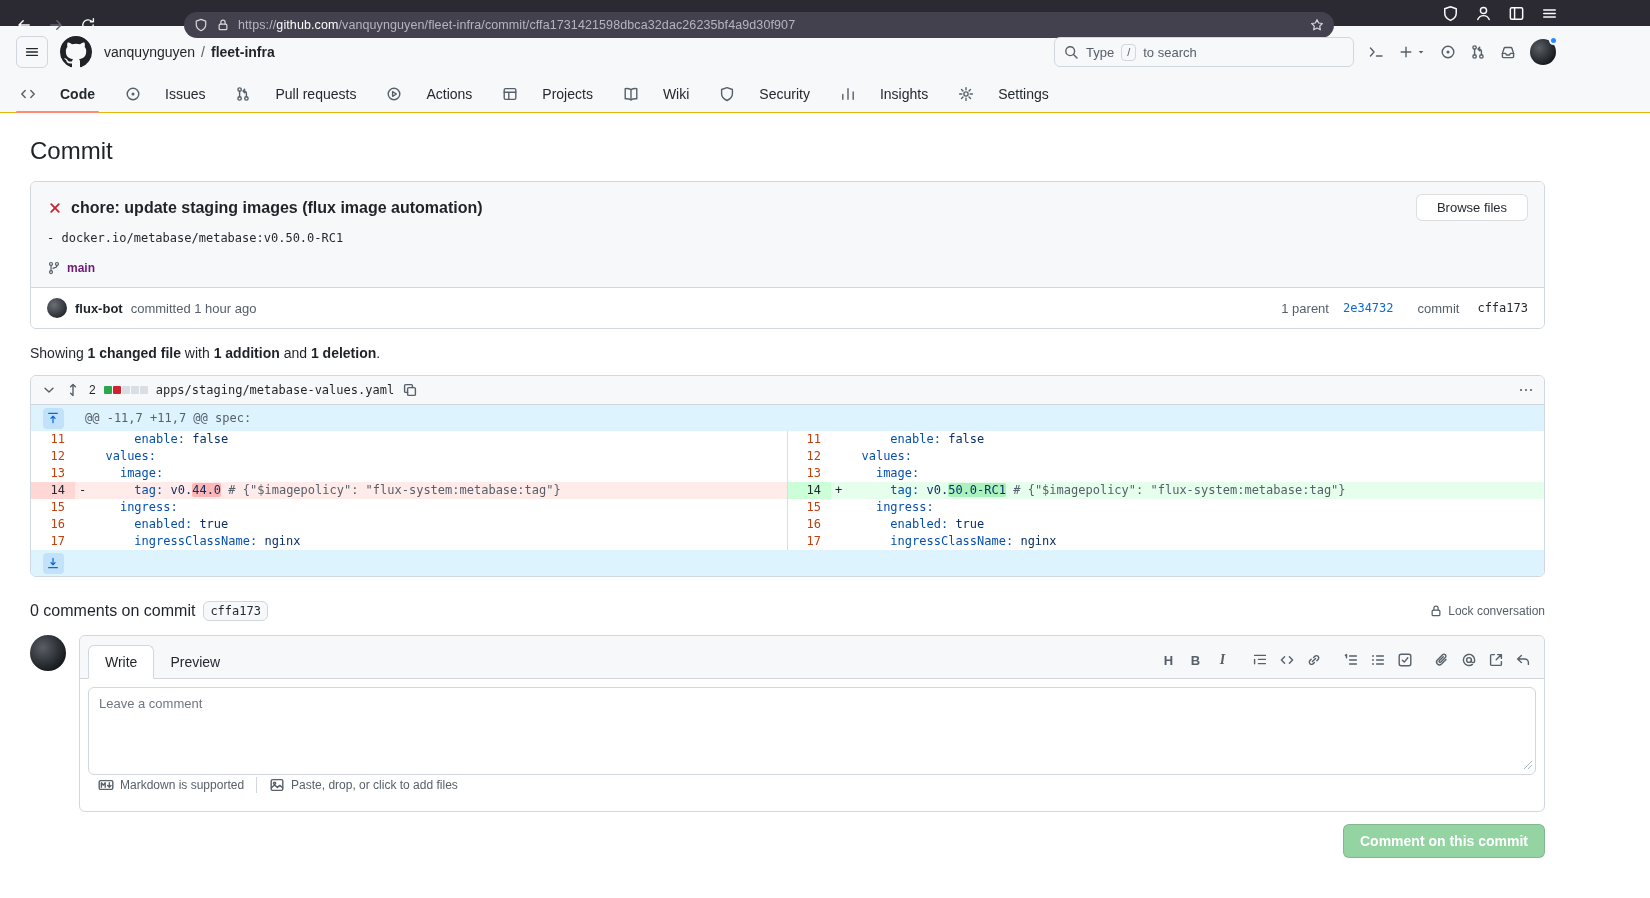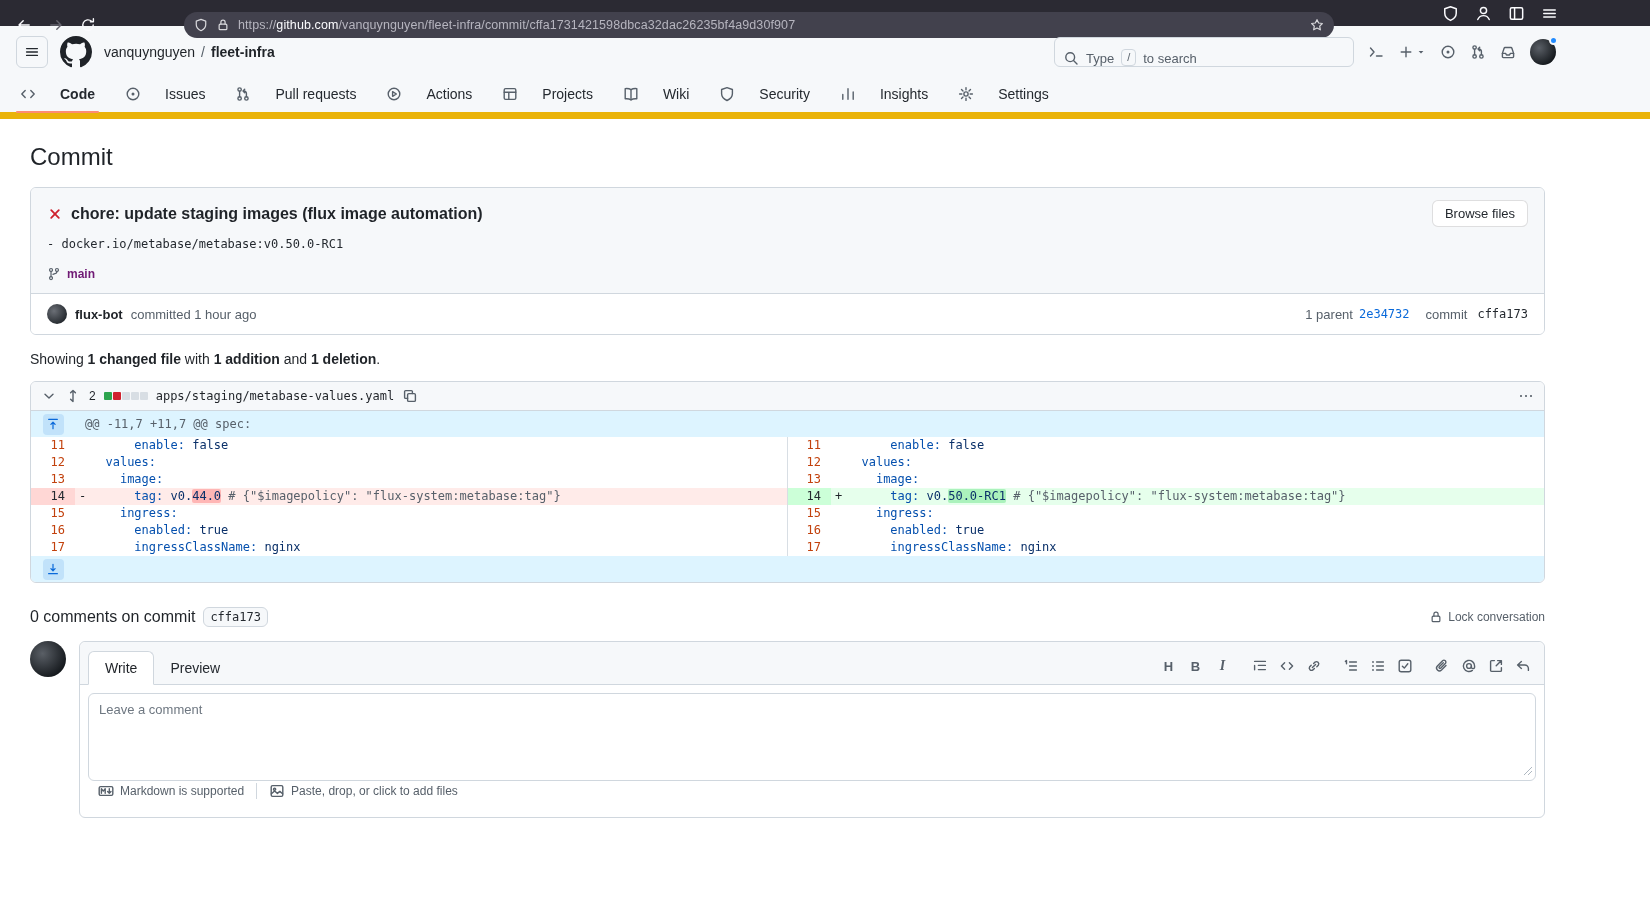--- a/index.html
+++ b/index.html
@@ -15,31 +15,31 @@
   .b-btn+.b-btn{margin-left:4px}
   .b-btn.disabled{color:#63626c}
   .urlbar{width:1150px;height:26px;margin-left:82px;background:#42414d;border-radius:13px;display:flex;align-items:center;padding:0 10px;gap:8px;color:#b6b5bf;font-size:12.5px}
   .urlbar .icon{width:14px;height:14px;color:#d7d7db}
   .u-text{flex:1;white-space:nowrap;overflow:hidden;letter-spacing:.1px}
   .u-domain{color:#fbfbfe}
   .browser-right{display:flex;gap:16px;margin-left:108px;color:#fbfbfe;align-items:center}
   .browser-right .icon{width:17px;height:17px;cursor:pointer}
 
   
-  .gh{background:#f6f8fa;border-bottom:7px solid #eab308}
+  .gh{background:#f6f8fa;border-bottom:1px solid #eab308}
   .gh-top{display:flex;align-items:center;padding:10px 94px 8px 16px;gap:12px}
   .hamburger{width:32px;height:32px;border:1px solid #d0d7de;border-radius:6px;background:#f6f8fa;display:flex;align-items:center;justify-content:center;color:#24292f;cursor:pointer}
   .gh-logo{width:32px;height:32px;color:#1f2328;cursor:pointer}
   .gh-logo svg{width:32px;height:32px}
   .crumb{font-size:14px;display:flex;align-items:center;gap:6px}
   .crumb a{color:#1f2328;text-decoration:none;cursor:pointer}
   .crumb .sep{color:#57606a}
   .crumb .repo{font-weight:600}
   .gh-right{margin-left:auto;display:flex;align-items:center;gap:14px;color:#57606a}
-  .searchbox{width:300px;height:30px;border:1px solid #d0d7de;border-radius:6px;display:flex;align-items:flex-end;padding:0 8px;gap:7px;color:#57606a;font-size:13px;background:#f6f8fa;cursor:text}
+  .searchbox{width:300px;height:30px;border:1px solid #d0d7de;border-radius:6px;display:flex;align-items:center;padding:0 8px;gap:7px;color:#57606a;font-size:13px;background:#f6f8fa;cursor:text}
   .keycap{border:1px solid #d0d7de;border-radius:4px;padding:0 5px;font-size:11px;line-height:15px;color:#57606a;background:#f6f8fa}
   .hbtn{cursor:pointer;color:#57606a}
   .plusbtn{display:flex;align-items:center;gap:2px}
   .plusbtn .caret{width:10px;height:10px}
   .h-avatar{width:26px;height:26px;border-radius:50%;background:radial-gradient(circle at 35% 35%,#5a5f66,#15191d 75%);position:relative;cursor:pointer}
   .h-avatar .dot{position:absolute;top:-3px;right:-2px;width:9px;height:9px;border-radius:50%;background:#218bff;border:2px solid #f6f8fa}
   .gh-nav{display:flex;padding:0 8px;gap:6px}
   .tab{display:flex;align-items:center;gap:24px;padding:0 12px;height:36px;font-size:14px;color:#24292f;position:relative;cursor:pointer;white-space:nowrap}
   .tab .icon{color:#57606a}
   .tab.active{font-weight:600}
@@ -48,29 +48,29 @@
   
   .container{margin:0 105px 0 30px;width:1515px}
   h1{font-size:24px;font-weight:400;margin:24px 0 16px;color:#1f2328}
 
   
   .cbox{border:1px solid #d0d7de;border-radius:6px;overflow:hidden}
   .cbox-top{background:#f6f8fa;padding:12px 16px 12px}
   .c-row1{display:flex;align-items:center;gap:8px}
   .x-icon{color:#cf222e;width:16px;height:16px}
   .c-title{font-size:16px;font-weight:600;flex:1}
-  .btn{font-size:13px;font-weight:500;padding:5px 12px;border:1px solid rgba(31,35,40,.15);border-radius:6px;background:#fff;color:#24292f;cursor:pointer;white-space:nowrap}
+  .btn{font-size:13px;font-weight:500;padding:5px 20px;border:1px solid rgba(31,35,40,.15);border-radius:6px;background:#fff;color:#24292f;cursor:pointer;white-space:nowrap}
   .c-desc{font-family:"DejaVu Sans Mono","Liberation Mono",monospace;font-size:12px;margin-top:10px;color:#24292f;white-space:pre-wrap}
   .c-branch{margin-top:16px;display:flex;gap:6px;align-items:center;font-size:12px;font-weight:600;color:#701a75}
   .c-branch .icon{width:14px;height:14px;color:#57606a}
   .cbox-meta{padding:10px 16px;display:flex;align-items:center;gap:8px;background:#fff;border-top:1px solid #d0d7de;font-size:13px}
   .mini-avatar{width:20px;height:20px;border-radius:50%;background:radial-gradient(circle at 35% 35%,#6b6f76,#24292e 75%)}
   .c-author{font-weight:700}
   .c-muted{color:#57606a}
-  .c-meta-right{margin-left:auto;display:flex;align-items:center;gap:6px;font-size:13px;color:#57606a}
+  .c-meta-right{margin-left:auto;display:flex;align-items:center;gap:14px;font-size:13px;color:#57606a}
   .sha-parent{font-family:"DejaVu Sans Mono","Liberation Mono",monospace;font-size:12px;color:#0969da;cursor:pointer}
   .sha-commit{font-family:"DejaVu Sans Mono","Liberation Mono",monospace;font-size:12px;color:#24292f;margin-left:4px}
 
   
   .diffbar{display:flex;align-items:center;margin:16px 0 14px}
   .showing{font-size:14px}
   .showing b{font-weight:600}
   .controls{margin-left:auto;display:flex;gap:8px}
   .seg{border:1px solid #d0d7de;border-radius:6px;background:#f6f8fa;display:flex;height:28px;align-items:stretch}
   .seg>div{padding:5px 12px;font-size:12px;color:#24292f;cursor:pointer;display:flex;align-items:center}
@@ -640,13 +640,16 @@
                   <path d="M2.4 10.8l3.2-2.8 2.8 2.4 2.4-2 2.8 2.4"></path>
                 </svg>
               </span>
             <span>Paste, drop, or click to add files</span>
           </span>
         </div>
       </div>
     </div>
   </div>
 
+  <div class="submit-row">
+    <button class="submit">Comment on this commit</button>
+  </div>
 </main>
 
 </body></html>

